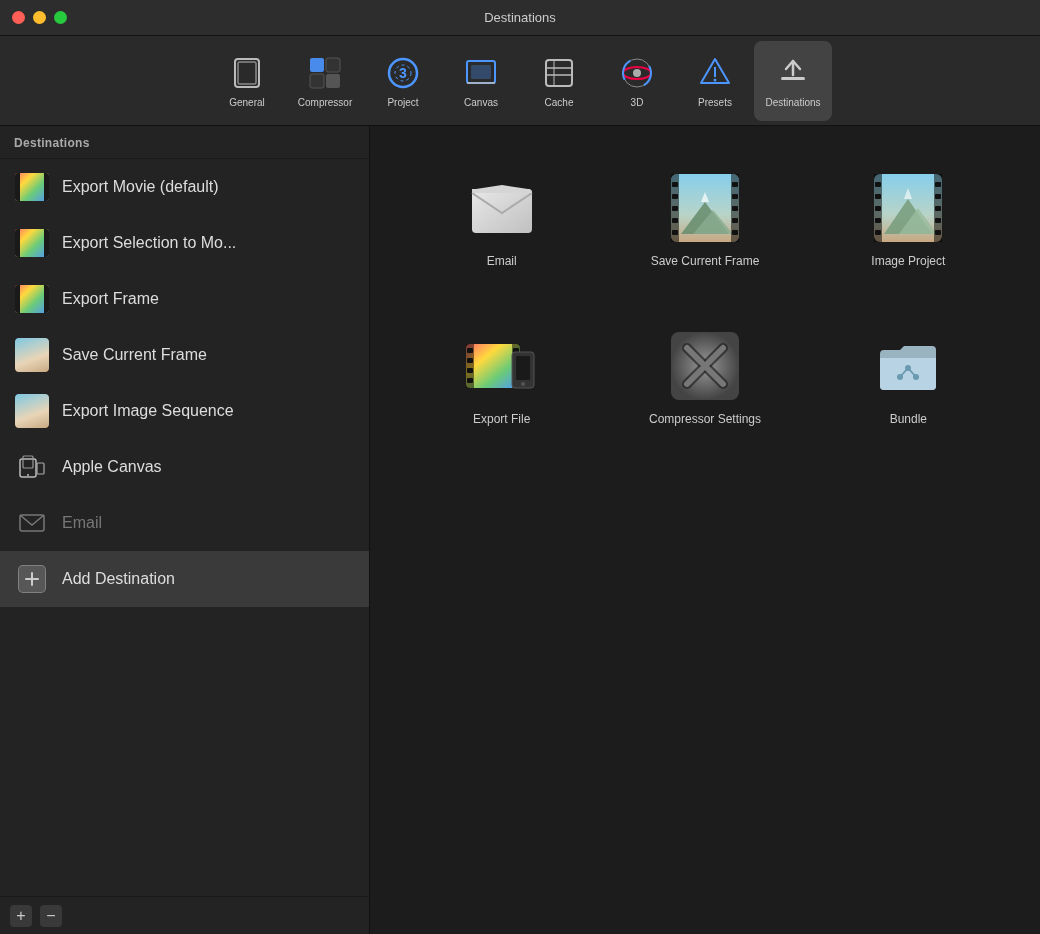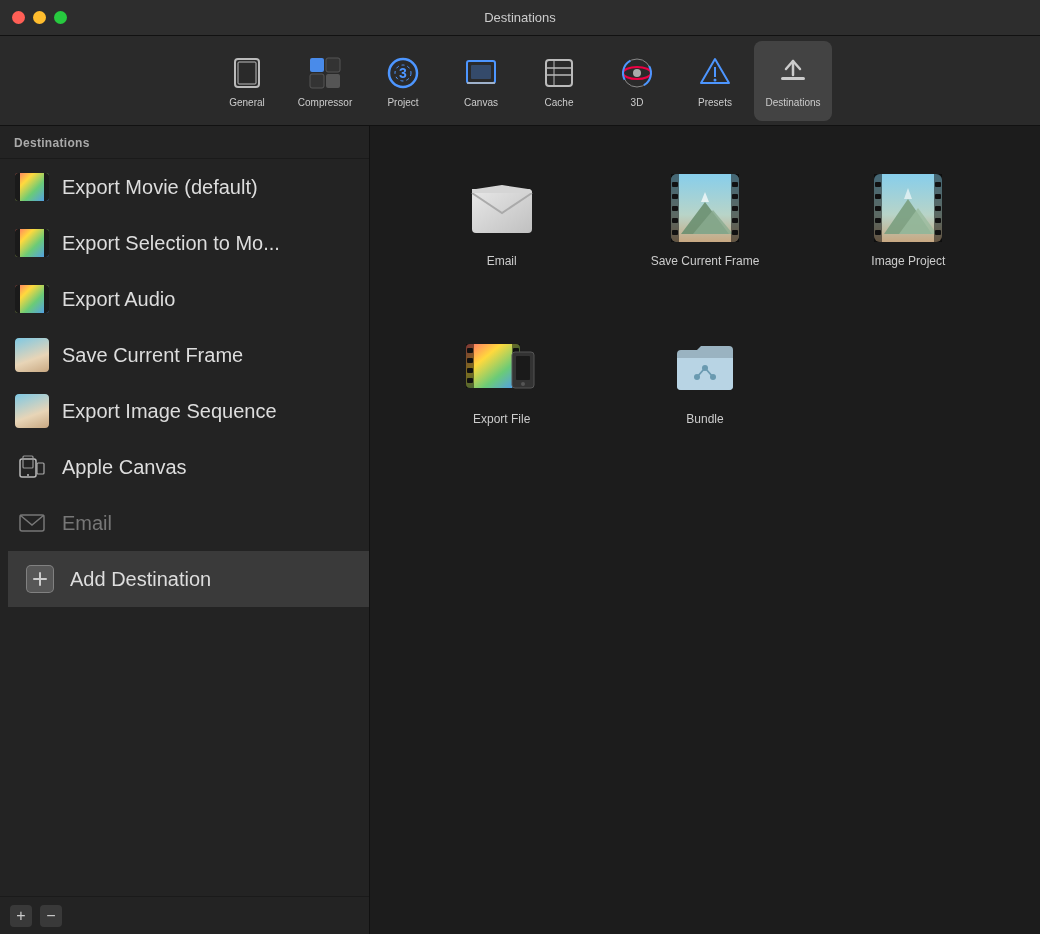--- a/index.html
+++ b/index.html
@@ -117,35 +117,34 @@
     .sidebar-item {
       display: flex;
       align-items: center;
       padding: 10px 14px;
       gap: 12px;
       cursor: pointer;
       min-height: 48px;
     }
     .sidebar-item.selected {
       background: #3a3a3a;
-      margin-left: 8px;
     }
     .sidebar-item-icon {
       width: 36px;
       height: 36px;
       flex-shrink: 0;
       display: flex;
       align-items: center;
       justify-content: center;
       font-size: 20px;
       border-radius: 6px;
       overflow: hidden;
     }
     .sidebar-item-label {
-      font-size: 20px;
+      font-size: 16px;
       color: #ddd;
       font-weight: 500;
     }
     .sidebar-item-label.dimmed {
       color: #777;
     }
     .sidebar-footer {
       border-top: 1px solid #1a1a1a;
       display: flex;
       align-items: center;
@@ -384,21 +383,21 @@
         <div class="sidebar-item-icon">
           <div class="icon-film-small"></div>
         </div>
         <span class="sidebar-item-label">Export Selection to Mo...</span>
       </div>
 
       <div class="sidebar-item">
         <div class="sidebar-item-icon">
           <div class="icon-film-small"></div>
         </div>
-        <span class="sidebar-item-label">Export Audio</span>
+        <span class="sidebar-item-label">Export Frame</span>
       </div>
 
       <div class="sidebar-item">
         <div class="sidebar-item-icon">
           <div class="icon-mountain-small"></div>
         </div>
         <span class="sidebar-item-label">Save Current Frame</span>
       </div>
 
       <div class="sidebar-item">
@@ -569,20 +568,40 @@
             <rect x="47" y="44" width="6" height="5" rx="1" fill="#111"></rect>
 
             <rect x="46" y="18" width="22" height="36" rx="3" fill="#333" stroke="#555" stroke-width="1"></rect>
             <rect x="50" y="22" width="14" height="24" rx="1" fill="#1a1a1a"></rect>
             <circle cx="57" cy="50" r="2" fill="#555"></circle>
           </svg>
         </div>
         <span class="dest-label">Export File</span>
       </div>
 
+      <div class="dest-item">
+        <div class="dest-icon-wrap">
+          <svg width="68" height="68" viewBox="0 0 68 68">
+            <defs>
+              <radialGradient id="compGrad" cx="50%" cy="50%" r="50%">
+                <stop offset="0%" style="stop-color:#999"></stop>
+                <stop offset="100%" style="stop-color:#444"></stop>
+              </radialGradient>
+            </defs>
+            <rect width="68" height="68" rx="8" fill="url(#compGrad)"></rect>
+
+            <line x1="16" y1="16" x2="52" y2="52" stroke="#222" stroke-width="10" stroke-linecap="round" opacity="0.7"></line>
+            <line x1="52" y1="16" x2="16" y2="52" stroke="#222" stroke-width="10" stroke-linecap="round" opacity="0.7"></line>
+
+            <line x1="16" y1="16" x2="52" y2="52" stroke="#777" stroke-width="6" stroke-linecap="round"></line>
+            <line x1="52" y1="16" x2="16" y2="52" stroke="#777" stroke-width="6" stroke-linecap="round"></line>
+          </svg>
+        </div>
+        <span class="dest-label">Compressor Settings</span>
+      </div>
 
       <div class="dest-item">
         <div class="dest-icon-wrap">
           <svg width="68" height="68" viewBox="0 0 68 68">
 
             <path d="M6 22 Q6 18 10 18 L26 18 L30 14 L58 14 Q62 14 62 18 L62 54 Q62 58 58 58 L10 58 Q6 58 6 54 Z" fill="#a8c4d4" opacity="0.9"></path>
             <path d="M6 26 L62 26 L62 54 Q62 58 58 58 L10 58 Q6 58 6 54 Z" fill="#b8d4e4"></path>
 
             <circle cx="34" cy="36" r="3" fill="#6a9ab0"></circle>
             <circle cx="26" cy="45" r="3" fill="#6a9ab0"></circle>

